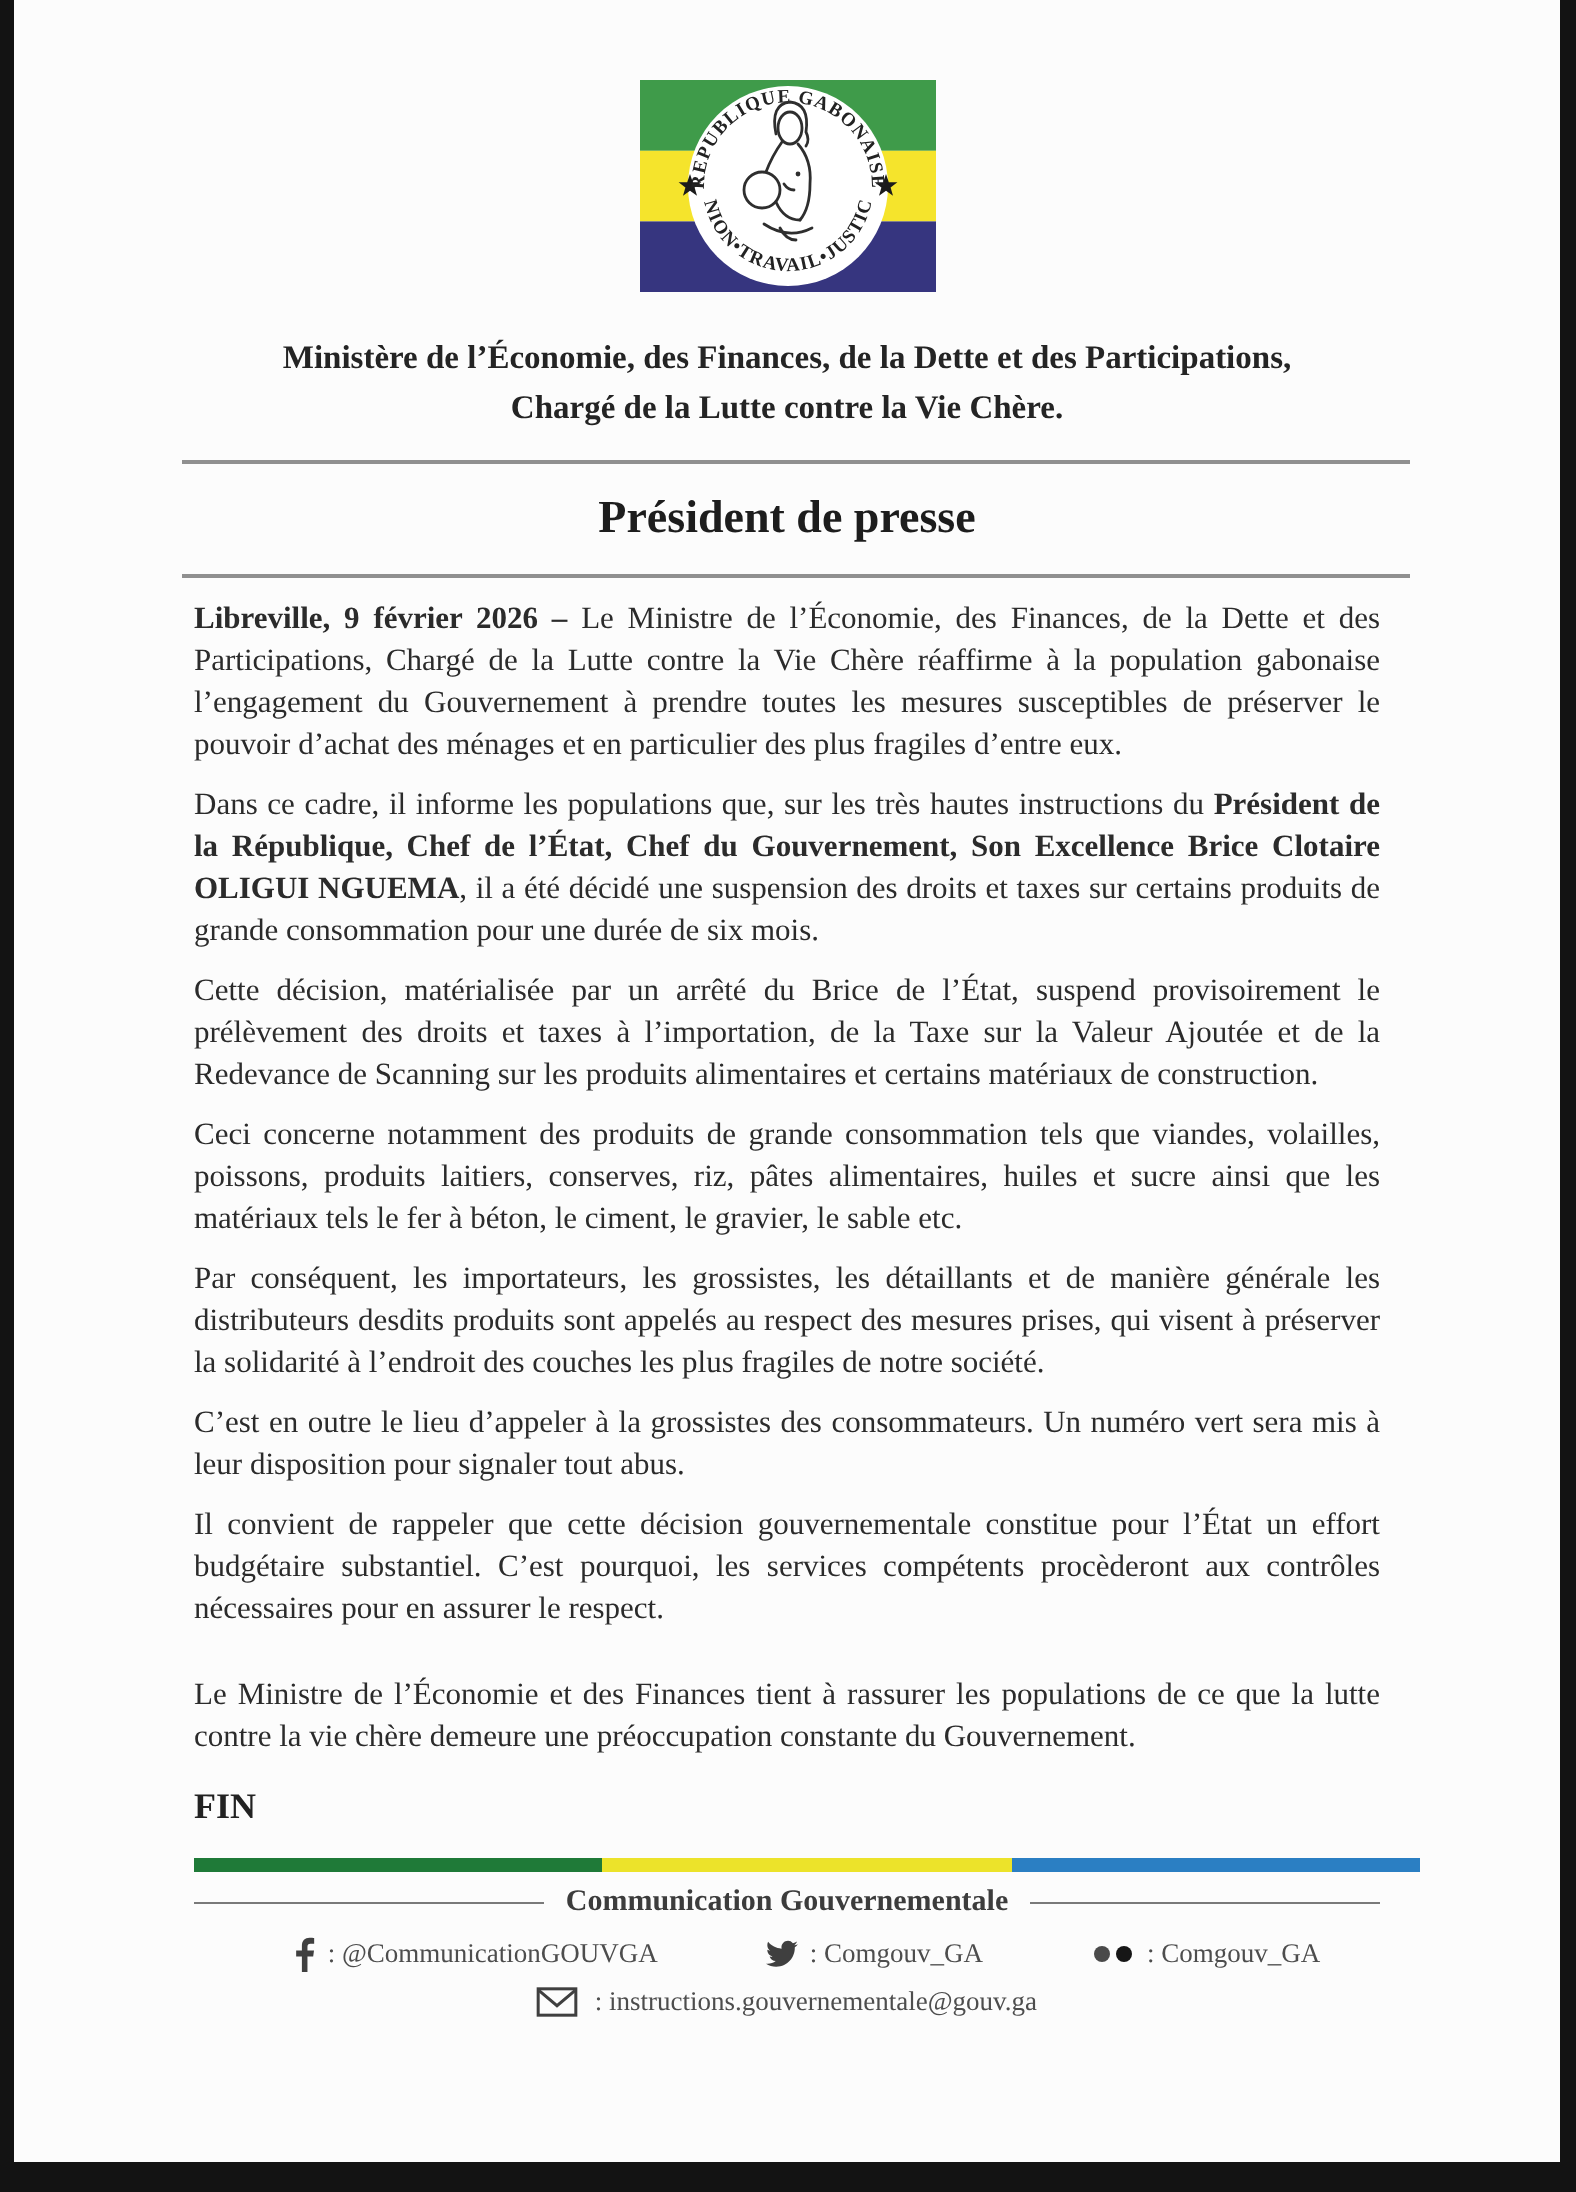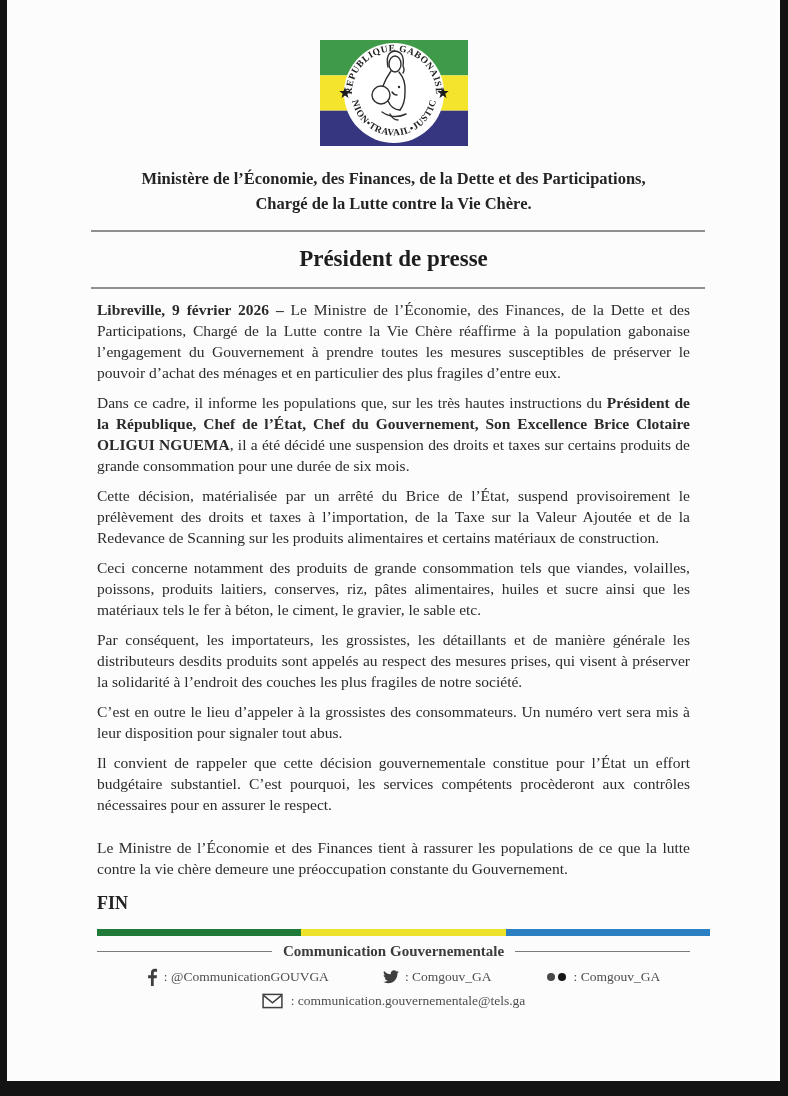--- a/index.html
+++ b/index.html
@@ -146,16 +146,16 @@
       </svg>
       <span>: Comgouv_GA</span>
     </span>
   </div>
 
   <div class="email-row">
     <svg class="icon" width="21" height="16" viewBox="0 0 22 17">
       <rect x="1" y="1.5" width="20" height="14" fill="none" stroke="#3f3f3f" stroke-width="1.6"></rect>
       <polyline points="1.5,2.5 11,10.5 20.5,2.5" fill="none" stroke="#3f3f3f" stroke-width="1.6"></polyline>
     </svg>
-    <span>: communication.gouvernementale@tels.ga</span>
+    <span>: instructions.gouvernementale@gouv.ga</span>
   </div>
 
 </div>
 
 </body></html>

